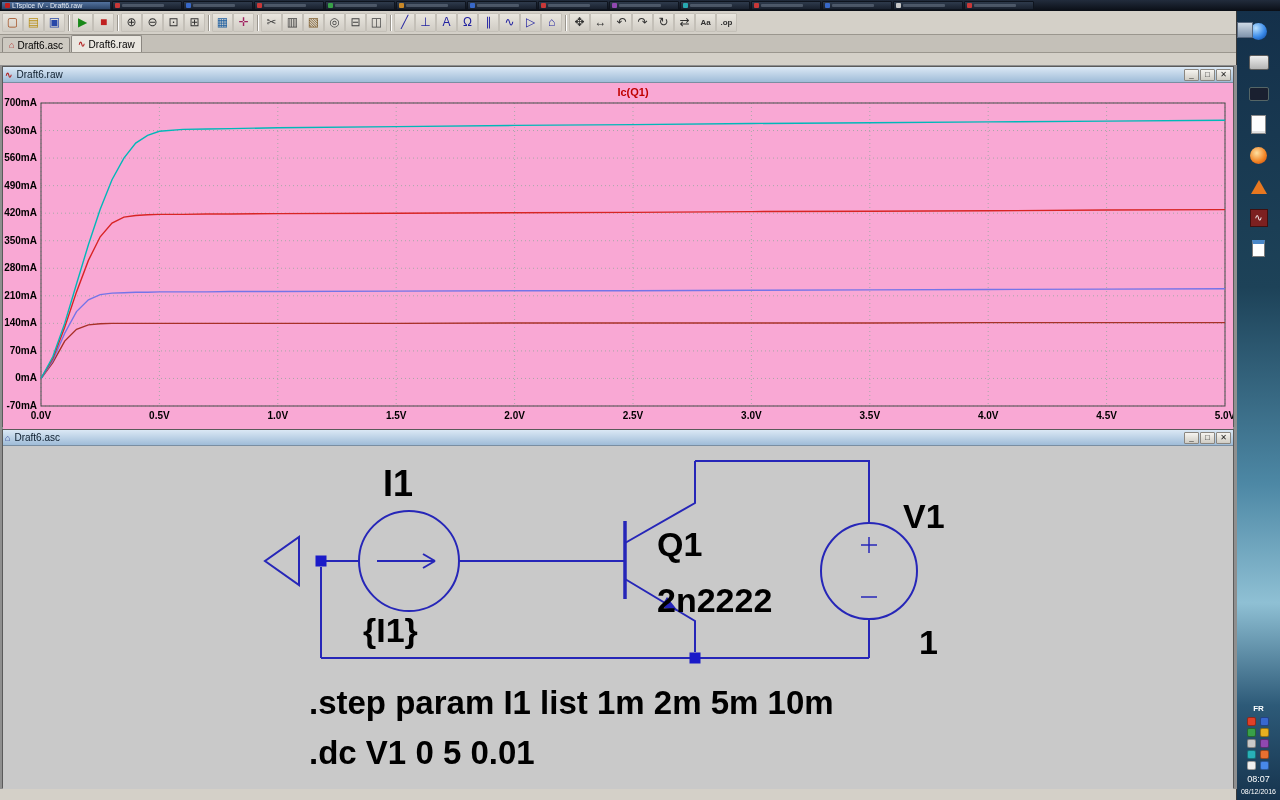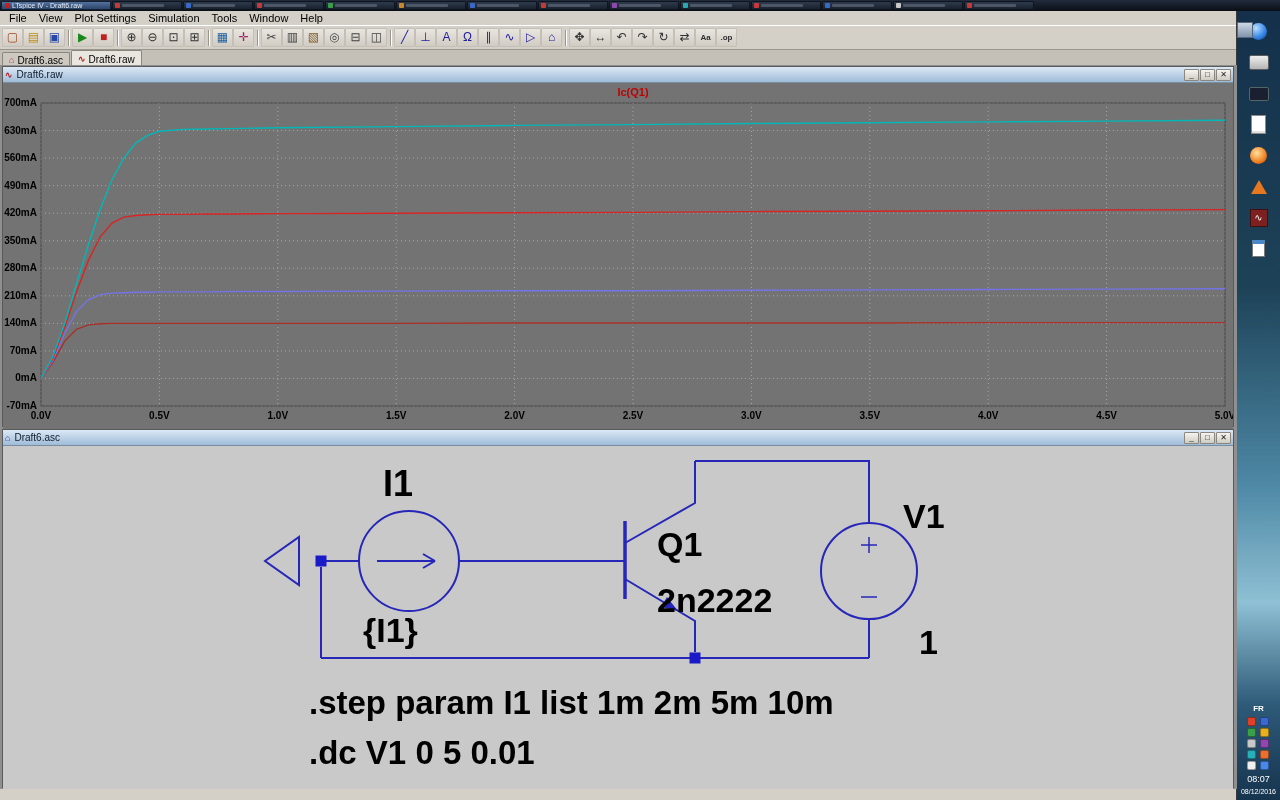--- a/index.html
+++ b/index.html
@@ -40,21 +40,21 @@
   #wave-window{top:1px;height:361px}
   #schem-window{top:364px;height:359px}
   .titlebar{height:15px;background:linear-gradient(#dbe8f5,#9fbcd8);display:flex;align-items:center;
     gap:4px;padding:0 2px;font-size:10px;color:#0c1c2c;border-bottom:1px solid #7a8ea2}
   .t-ico{font-size:9px;font-weight:700}
   .t-ico.red{color:#b02020}.t-ico.navy{color:#20308a}
   .win-btns{margin-left:auto;display:flex;gap:1px}
   .win-btn{width:15px;height:12px;background:linear-gradient(#f6f4f0,#cfccc4);border:1px solid #8a8680;
     font-size:8px;line-height:10px;text-align:center;color:#222;box-sizing:border-box;border-radius:1px}
 
-  .wave-client{position:relative;height:432px;background:#737373;overflow:hidden}
+  .wave-client{position:relative;height:432px;background:#f9a8d4;overflow:hidden}
   #plot{position:absolute;left:0;top:0}
   .grid{stroke:#a8a8a8;stroke-width:1;stroke-dasharray:1 3}
   .frame{fill:none;stroke:#484848;stroke-width:1}
   .xlab,.ylab{font-family:"Liberation Sans",sans-serif;font-size:10px;font-weight:700;fill:#000}
   .plot-title{font-family:"Liberation Sans",sans-serif;font-size:11px;font-weight:700;fill:#c00000}
 
   .schem-client{position:relative;height:444px;background:#c9c9c9;overflow:hidden}
   .sch-label{font-family:"Liberation Sans",sans-serif;font-weight:700;fill:#000}
 
   .statusbar{position:absolute;left:0;bottom:0;width:1237px;height:11px;background:#d4d0c8;
@@ -146,29 +146,20 @@
       </div>
       <div class="tb-btn">
         <span class="tb-ico" style="background: rgb(200, 56, 56);"></span>
         <span class="tb-bar"></span>
       </div>
     </div>
 </div>
 
 <div class="app">
 
-  <div class="menubar">
-      <span class="menu-item">File</span>
-      <span class="menu-item">View</span>
-      <span class="menu-item">Plot Settings</span>
-      <span class="menu-item">Simulation</span>
-      <span class="menu-item">Tools</span>
-      <span class="menu-item">Window</span>
-      <span class="menu-item">Help</span>
-    </div>
 
   <div class="toolbar">
       <span class="tool-btn" style="color: rgb(160, 72, 24);">▢</span>
       <span class="tool-btn" style="color: rgb(184, 144, 24);">▤</span>
       <span class="tool-btn" style="color: rgb(40, 72, 168);">▣</span>
       <span class="tool-sep"></span>
       <span class="tool-btn" style="color: rgb(24, 136, 24);">▶</span>
       <span class="tool-btn" style="color: rgb(192, 32, 32);">■</span>
       <span class="tool-sep"></span>
       <span class="tool-btn" style="color: rgb(48, 48, 48);">⊕</span>

